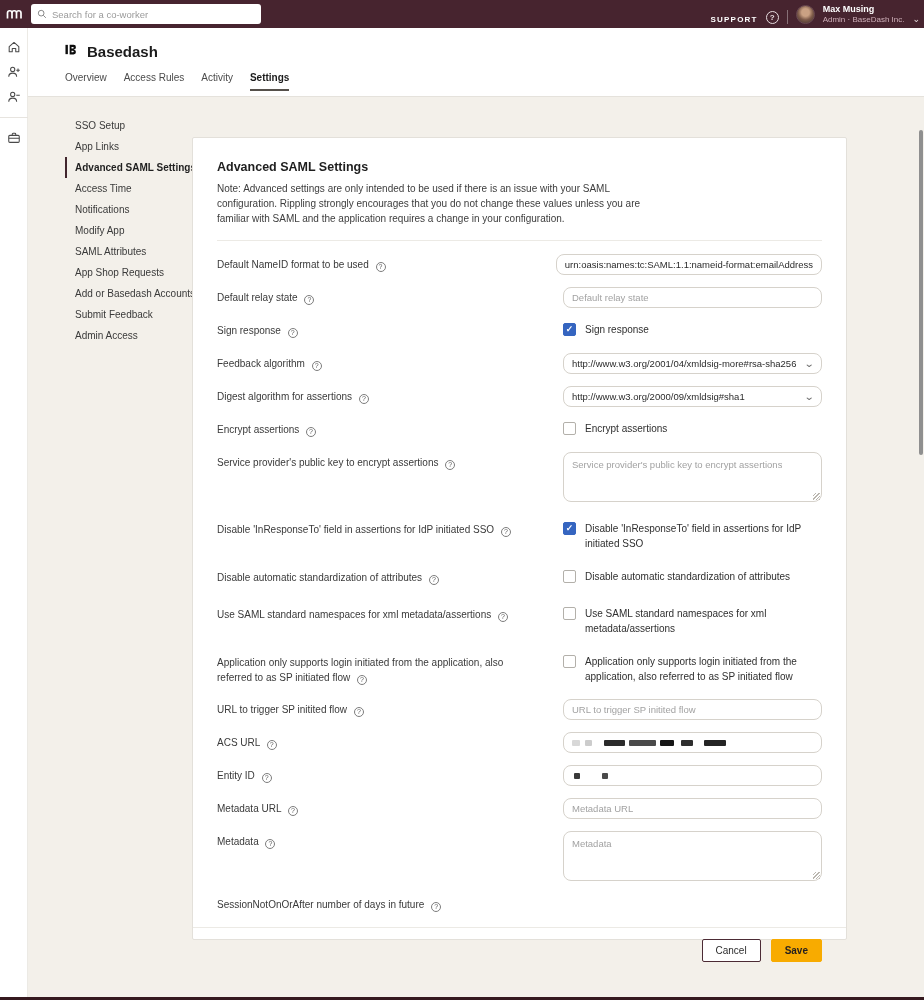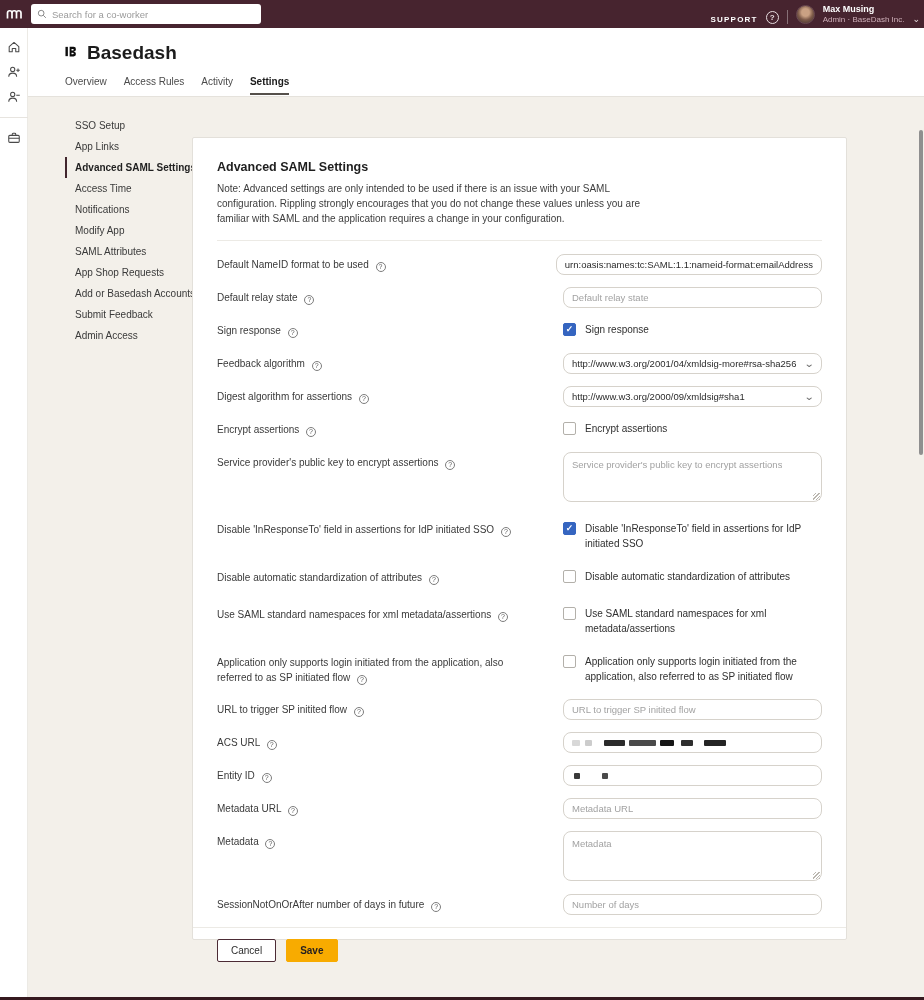--- a/index.html
+++ b/index.html
@@ -22,21 +22,21 @@
   .chev-white { color:#e8dde0; font-size:9px; }
 
   
   .rail { position:absolute; top:28px; left:0; width:28px; height:969px; background:#fff; border-right:1px solid #eceae5; display:flex; flex-direction:column; align-items:center; padding-top:12px; gap:11px; z-index:4; }
   .rail svg { display:block; }
   .rail-div { width:28px; height:1px; background:#e7e4df; margin:2px 0; }
 
   
   .appheader { position:absolute; top:28px; left:28px; width:896px; height:69px; background:#fff; border-bottom:1px solid #e5e2dc; }
   .apptitle-row { display:flex; align-items:center; gap:9px; padding:14px 0 0 37px; }
-  .apptitle { font-size:19px; font-weight:bold; color:#1c1c1c; }
+  .apptitle { font-size:15px; font-weight:bold; color:#1c1c1c; }
   .tabs { display:flex; gap:17px; padding-left:37px; margin-top:12px; }
   .tab { font-size:10px; color:#4b4b4b; padding-bottom:6px; cursor:pointer; }
   .tab.active { color:#1a1a1a; font-weight:bold; border-bottom:2px solid #55504b; }
 
   
   .content { position:absolute; top:97px; left:28px; width:896px; height:900px; background:#f3f0ea; display:flex; }
   .setnav { width:164px; padding:18px 0 0 37px; flex-shrink:0; }
   .setnav-item { font-size:10px; color:#3a3a3a; padding:5px 0 5px 8px; border-left:2px solid transparent; cursor:pointer; white-space:nowrap; }
   .setnav-item.active { font-weight:bold; color:#1f1f1f; border-left-color:#41262e; }
 
@@ -57,21 +57,21 @@
   .selectbox .chev { margin-left:auto; color:#6e6e6e; font-size:10px; transform:scaleX(1.3); }
   .ta { height:50px; align-items:flex-start; padding-top:6px; position:relative; }
   .ta .corner { position:absolute; right:1px; bottom:1px; width:7px; height:7px; background:repeating-linear-gradient(135deg, transparent 0 1.5px, #b9b5ae 1.5px 2.5px); }
   .cbrow { display:flex; align-items:flex-start; gap:9px; padding-top:3px; }
   .cbox { width:13px; height:13px; border:1px solid #b3b0aa; border-radius:2px; background:#fff; flex-shrink:0; display:flex; align-items:center; justify-content:center; }
   .cbox.checked { background:#3565c0; border-color:#3565c0; color:#fff; font-size:9px; font-weight:bold; line-height:1; }
   .cblabel { font-size:10px; color:#2f2f2f; line-height:1.5; margin-top:-1px; max-width:280px; }
   .blk { display:inline-block; height:6px; border-radius:1px; }
 
   
-  .card-footer { border-top:1px solid #eceae5; padding:11px 24px 13px; display:flex; gap:10px; }
+  .card-footer { border-top:1px solid #eceae5; padding:11px 24px 13px; display:flex; justify-content:flex-end; gap:10px; }
   .btn { font-size:10px; border-radius:2px; padding:5px 13px; cursor:pointer; }
   .btn-cancel { background:#fff; border:1px solid #4c2b35; color:#2c2c2c; }
   .btn-save { background:#f8ab00; border:1px solid #f8ab00; color:#231f20; font-weight:bold; }
 
   
   .vscroll { position:absolute; right:1px; top:130px; width:4px; height:325px; background:#8f8f8f; border-radius:2px; z-index:6; }
   .bottom-edge { position:absolute; left:0; bottom:0; width:924px; height:3px; background:#35191f; z-index:6; }
 </style>
 </head>
 <body>
@@ -312,25 +312,20 @@
             <div class="flabel"><span>Metadata </span><span class="help">?</span></div>
             <div class="fcontrol">
               <div class="inputbox ta">
                 <span class="ph">Metadata</span>
                 <span class="corner"></span>
               </div>
             </div>
           </div>
           <div class="frow">
             <div class="flabel"><span>SessionNotOnOrAfter number of days in future </span><span class="help">?</span></div>
-            <div class="fcontrol">
-              <div class="inputbox">
-                <span class="ph">Number of days</span>
-              </div>
-            </div>
           </div>
         </div>
     </div>
     <div class="card-footer">
       <button class="btn btn-cancel">Cancel</button>
       <button class="btn btn-save">Save</button>
     </div>
   </div>
 </div>
 

